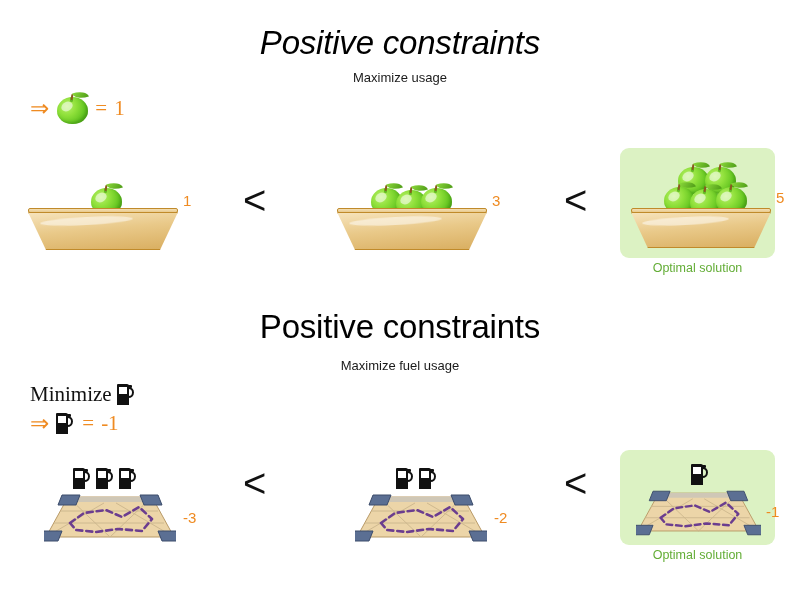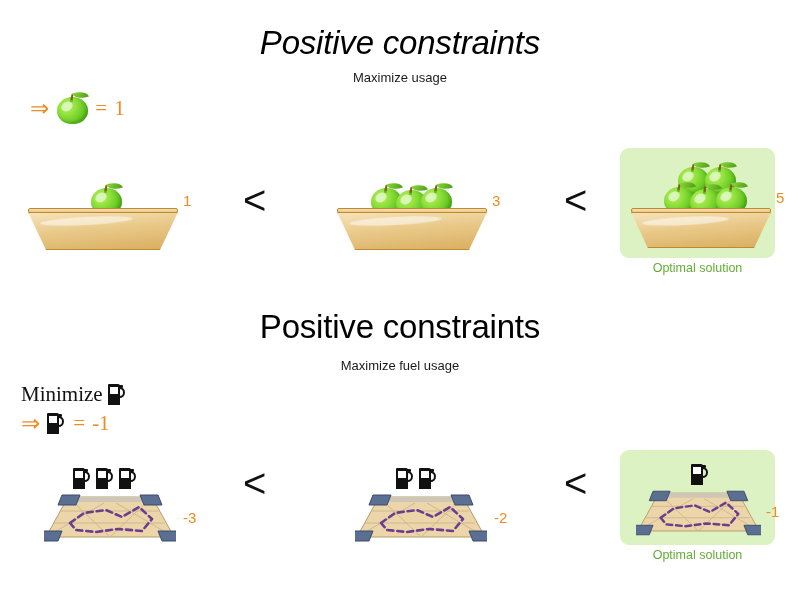--- a/index.html
+++ b/index.html
@@ -301,21 +301,21 @@
     </div>
     <div class="optimal-label" style="left:620px; top:261px; width:155px;">Optimal solution</div>
   </div>
 
   <div>
 
     <div class="section-title" style="top:308px;">Positive constraints</div>
 
     <div class="section-sub" style="top:358px;">Maximize fuel usage</div>
 
-    <div class="legend" style="left:21px; top:382px;text-align:right;">
+    <div class="legend" style="left:30px; top:382px;text-align:right;">
       <div class="legend-line1">
         <span>Minimize</span>
         <span style="position:relative; display:inline-block; width:20px; height:24px;">
           <span class="pump" style="left:0; top:1px;">
             <span class="base"></span>
               <span class="screen"></span>
             <span class="hose"></span>
               <span class="nozzle"></span>
           </span>
         </span>

